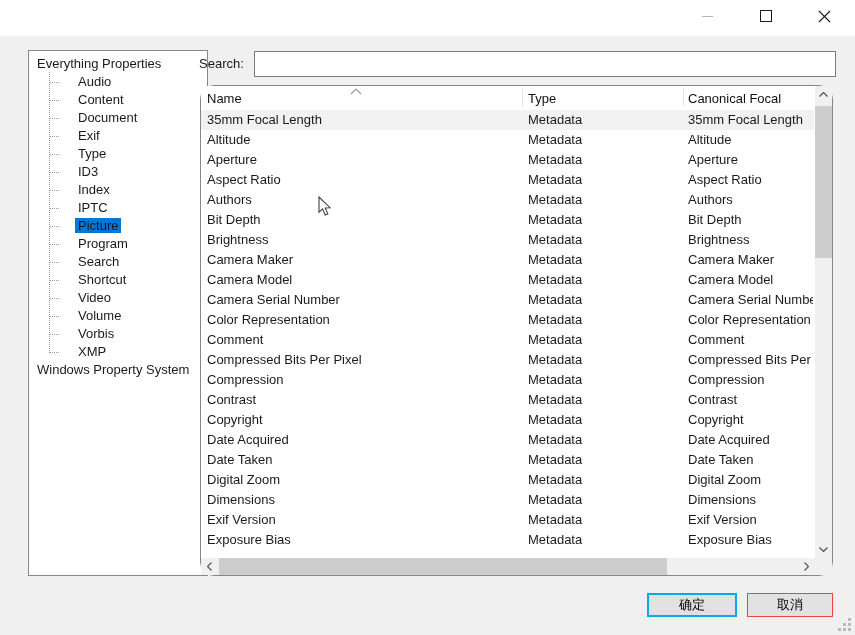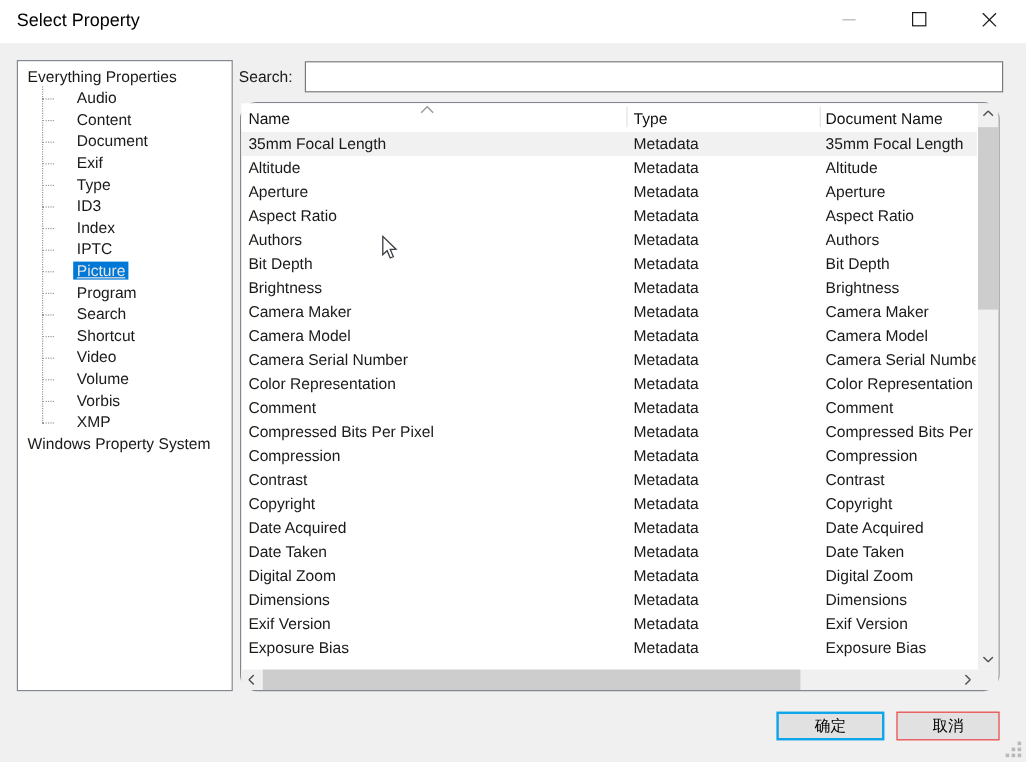--- a/index.html
+++ b/index.html
@@ -14,32 +14,32 @@
   .titlebar{position:absolute;left:0;top:0;width:855px;height:36px;background:#ffffff;}
   .title{position:absolute;left:14px;top:0;height:36px;line-height:36px;font-size:15px;color:#000;}
   .winbtn{position:absolute;top:0;width:40px;height:32px;display:flex;align-items:center;justify-content:center;}
   .winbtn.min{left:687px;}
   .winbtn.max{left:746px;}
   .winbtn.close{left:804px;}
   .min-dash{width:11px;height:0;border-top:1px solid #b4b4b4;}
   .max-box{width:10px;height:10px;border:1px solid #1a1a1a;background:transparent;}
   
   .panel{position:absolute;background:#fff;border:1px solid #828790;box-sizing:border-box;}
-  #treePanel{left:14px;top:50px;width:180px;height:526px;}
+  #treePanel{left:28px;top:50px;width:180px;height:526px;}
   #listPanel{left:200px;top:85px;width:633px;height:491px;border-radius:14px;}
   
   #tree{position:absolute;left:0;top:4px;width:176px;font-size:13px;}
   .tree-item{position:relative;height:18px;line-height:18px;white-space:nowrap;}
   .tree-item.level-0{padding-left:5px;}
   .tree-item.level-1{padding-left:46px;}
   .tree-item.level-1::before{
     content:"";position:absolute;left:20px;top:9px;width:10px;border-top:1px dotted #9a9a9a;
   }
   .tree-item .lbl{padding:0 3px;}
-  .tree-item.selected .lbl{background:#0078d7;color:#e5e5e5;text-decoration:underline;}
+  .tree-item.selected .lbl{background:#0078d7;color:#0f172a;}
   .tree-vline{position:absolute;left:20px;top:21px;height:281px;border-left:1px dotted #9a9a9a;}
   
   .search-label{position:absolute;left:199px;top:51px;height:26px;line-height:26px;font-size:13px;}
   .search-input{
     position:absolute;left:254px;top:51px;width:582px;height:26px;box-sizing:border-box;
     border:1px solid #7a7a7a;background:#fff;font-size:13px;padding:0 5px;outline:none;
     font-family:"Liberation Sans", sans-serif;
   }
   
   .lheader{position:absolute;left:0;top:0;width:613px;height:23px;background:#fff;font-size:13px;}
@@ -77,21 +77,20 @@
   #okBtn{left:647px;width:90px;border:2px solid #0ea5e9;}
   #cancelBtn{left:747px;width:86px;border:1px solid #ef4444;}
   
   .grip{position:absolute;right:3px;bottom:3px;}
   .cursor{position:absolute;left:318px;top:196px;pointer-events:none;}
 </style>
 </head>
 <body>
 
 <div class="titlebar">
-  <div class="title">Select Property</div>
   <div class="winbtn min">
     <span class="min-dash"></span>
   </div>
   <div class="winbtn max">
     <span class="max-box"></span>
   </div>
   <div class="winbtn close">
     <svg width="13" height="13" viewBox="0 0 13 13">
       <line x1="1" y1="1" x2="12" y2="12" stroke="#1a1a1a" stroke-width="1.1"></line>
       <line x1="12" y1="1" x2="1" y2="12" stroke="#1a1a1a" stroke-width="1.1"></line>
@@ -128,21 +127,21 @@
 
 <div class="panel" id="listPanel">
   <div class="lheader">
     <span class="hcell h-name">Name</span>
     <svg class="sort-caret" width="14" height="7" viewBox="0 0 14 7">
       <polyline points="2,6 7,1 12,6" fill="none" stroke="#9a9a9a" stroke-width="1.2"></polyline>
     </svg>
     <span class="hsep s1"></span>
     <span class="hcell h-type">Type</span>
     <span class="hsep s2"></span>
-    <span class="hcell h-canon">Document Name</span>
+    <span class="hcell h-canon">Canonical Focal</span>
   </div>
 
   <div id="rows">
       <div class="trow hl">
         <span class="cell c-name">35mm Focal Length</span>
         <span class="cell c-type">Metadata</span>
         <span class="cell c-canon">35mm Focal Length</span>
       </div>
       <div class="trow">
         <span class="cell c-name">Altitude</span>

